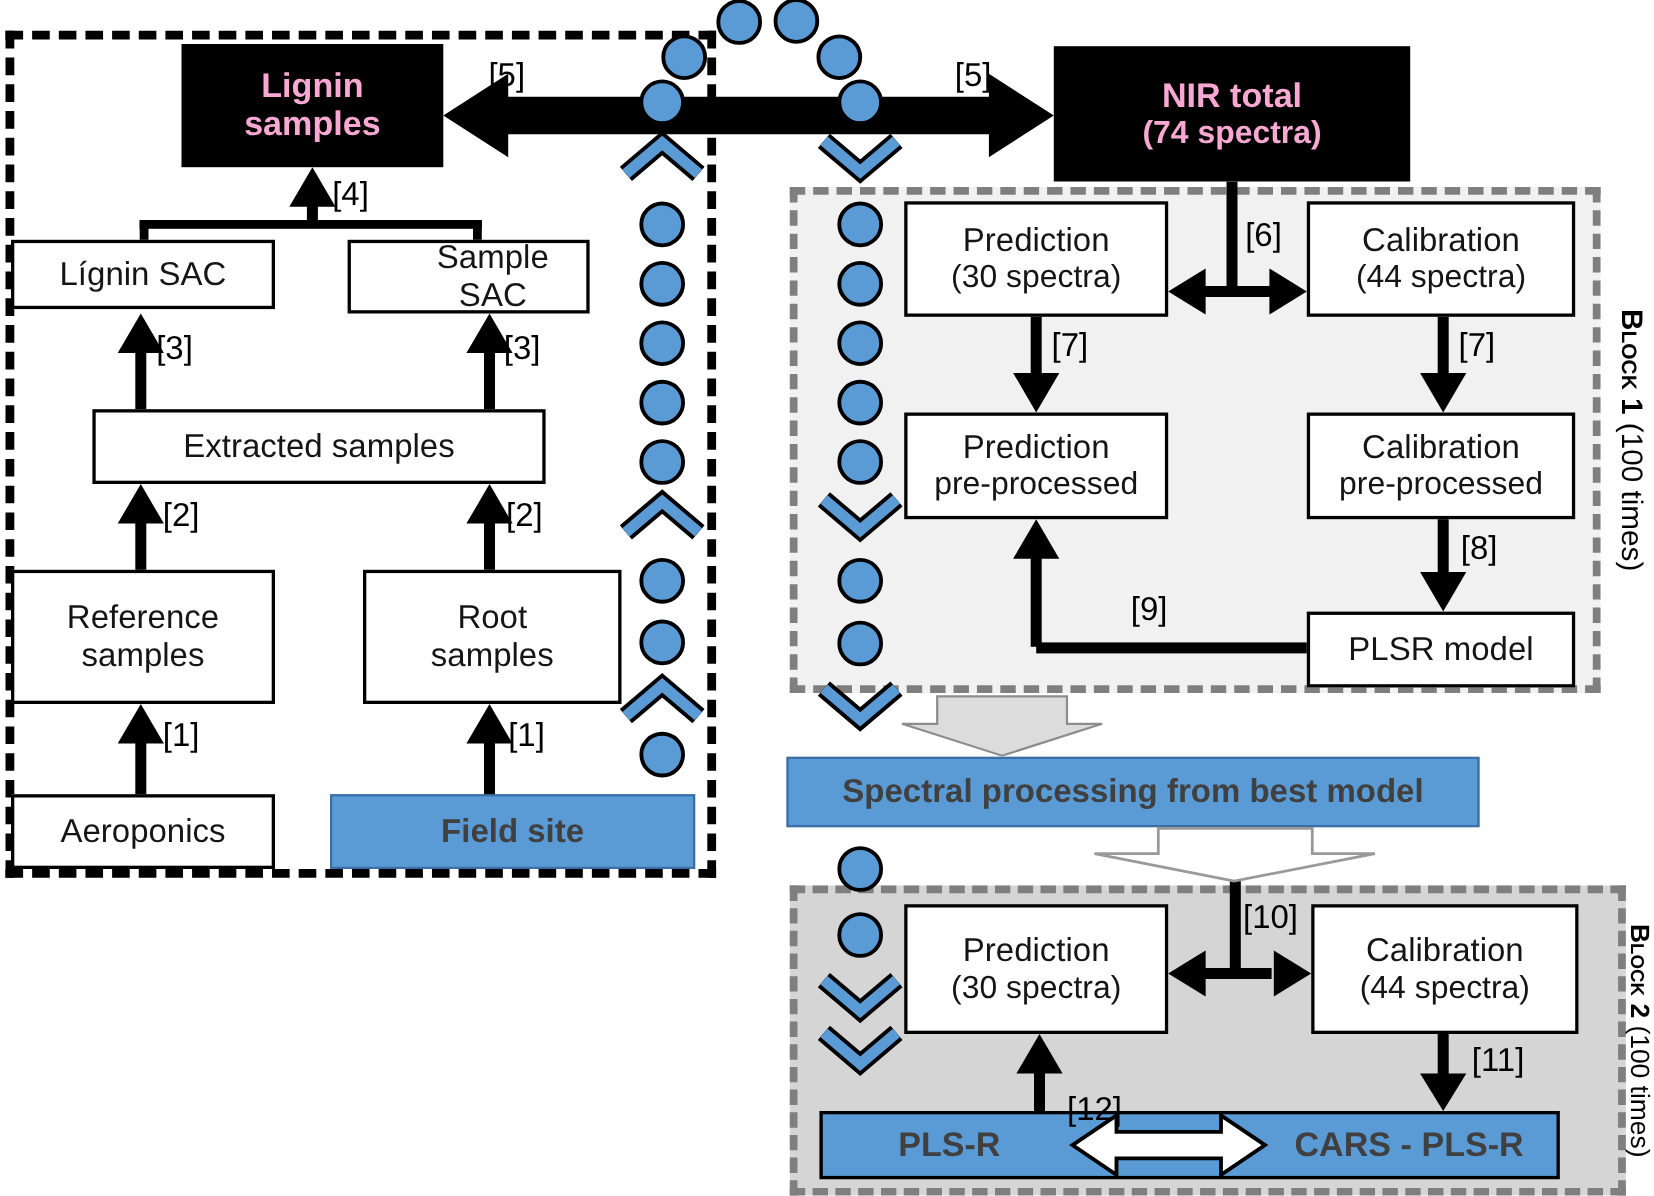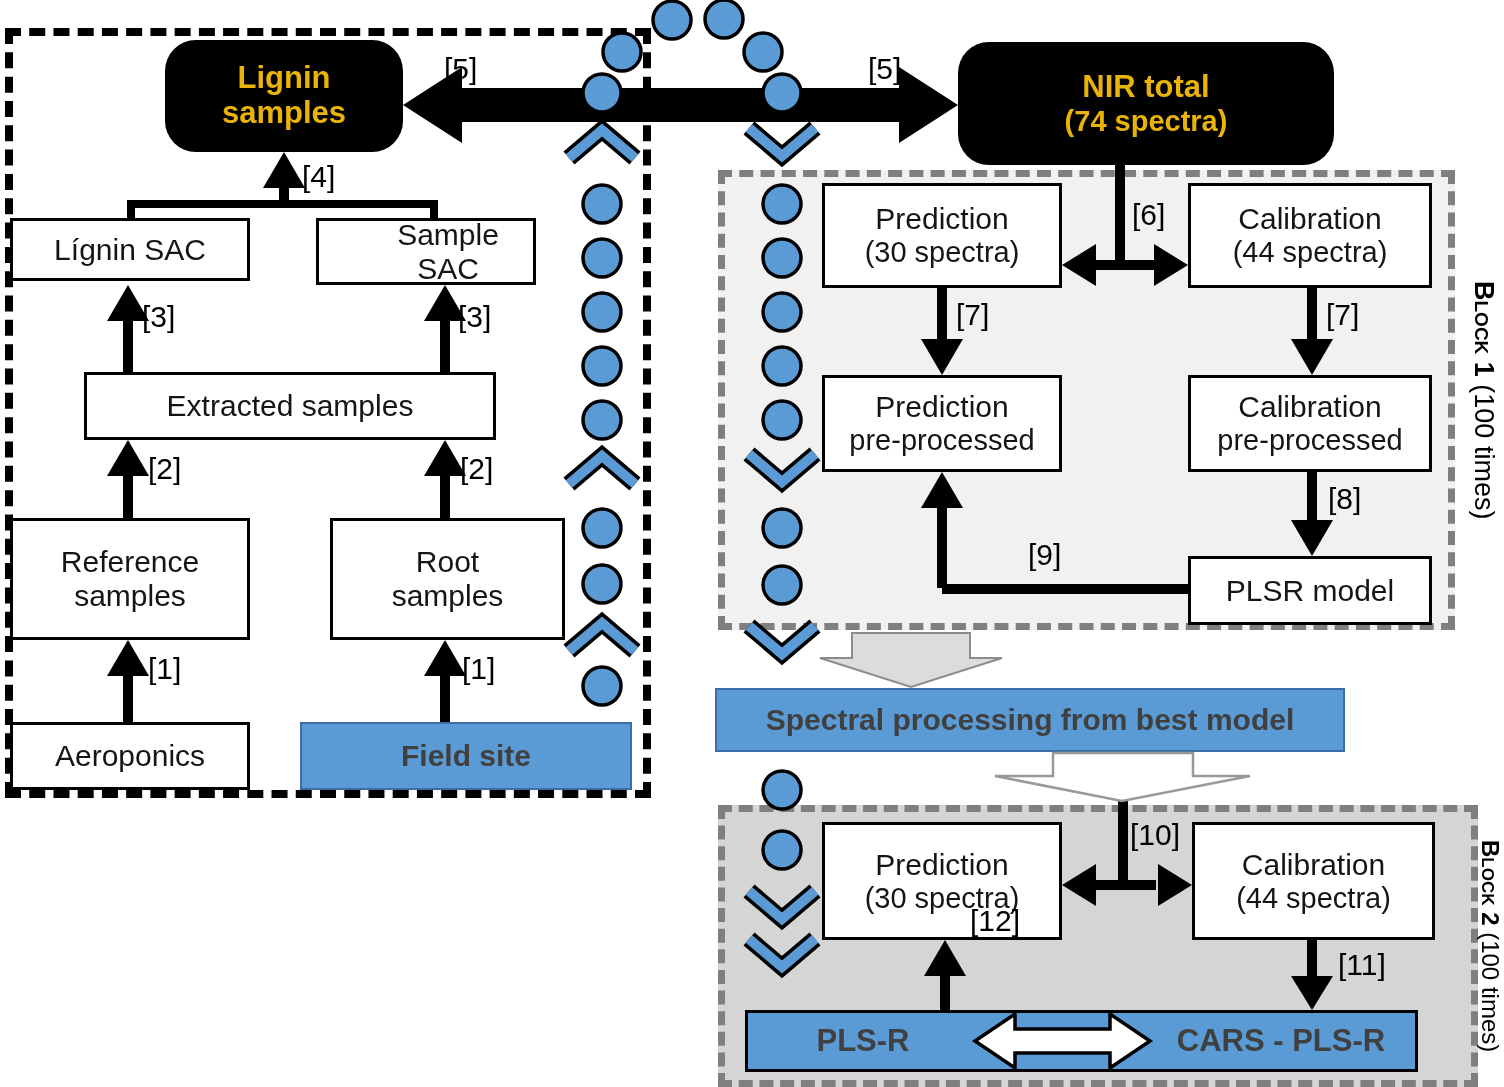--- a/index.html
+++ b/index.html
@@ -5,21 +5,21 @@
   html,body{margin:0;padding:0;background:#fff;}
   #canvas{position:relative;width:1504px;height:1087px;background:#fff;overflow:hidden;
           font-family:"Liberation Sans", sans-serif;}
   .panel{position:absolute;box-sizing:border-box;z-index:1;}
   #left-panel{left:5px;top:28px;width:646px;height:770px;border:8px dashed #000;background:#fff;}
   #block1{left:718px;top:170px;width:737px;height:460px;border:7px dashed var(--dash);background:var(--b1fill);}
   #block2{left:718px;top:805px;width:760px;height:282px;border:7px dashed var(--dash);background:var(--b2fill);}
   .box{position:absolute;box-sizing:border-box;display:flex;flex-direction:column;align-items:center;
        justify-content:center;text-align:center;z-index:3;line-height:1.12;}
   .wbox{background:#fff;border:3px solid #000;color:#151515;font-size:30px;}
-  .kbox{background:#000;color:#eab308;font-weight:bold;font-size:31px;border-radius:31px;}
+  .kbox{background:#000;color:#f9a8d4;font-weight:bold;font-size:31px;}
   .blubox{background:var(--accent);color:#404040;font-weight:bold;font-size:30px;border:2px solid #3a6ea5;}
   .sub{font-size:29px;}
   .step{position:absolute;z-index:4;font-size:30px;color:#000;white-space:nowrap;}
   .vlabel{position:absolute;z-index:4;writing-mode:vertical-rl;color:#000;display:flex;
           align-items:center;justify-content:center;white-space:nowrap;}
   .vlabel b{font-variant:small-caps;font-weight:bold;}
   #svg-layer{position:absolute;left:0;top:0;z-index:5;pointer-events:none;}
   .dot{fill:var(--accent);stroke:#000;stroke-width:3.5;}
   .chevK{fill:none;stroke:#000;stroke-width:17;stroke-linejoin:miter;}
   .chevB{fill:none;stroke:var(--accent);stroke-width:10;stroke-linejoin:miter;}
@@ -58,21 +58,21 @@
     <span>Root</span>
     <span>samples</span>
   </div>
   <div class="box wbox" style="left:10px;top:722px;width:240px;height:68px;">
     <span>Aeroponics</span>
   </div>
   <div class="box blubox" style="left:300px;top:722px;width:332px;height:68px;">
     <span>Field site</span>
   </div>
 
-  <div class="box kbox" style="left:958px;top:42px;width:376px;height:123px;">
+  <div class="box kbox" style="left:958px;top:42px;width:324px;height:123px;">
     <span>NIR total</span>
     <span class="sub">(74 spectra)</span>
   </div>
 
   <div class="box wbox" style="left:822px;top:183px;width:240px;height:105px;">
     <span>Prediction</span>
     <span class="sub">(30 spectra)</span>
   </div>
   <div class="box wbox" style="left:1188px;top:183px;width:244px;height:105px;">
     <span>Calibration</span>
@@ -123,21 +123,21 @@
   <span class="step" style="left:302px;top:160px;">[4]</span>
   <span class="step" style="left:444px;top:52px;">[5]</span>
   <span class="step" style="left:868px;top:52px;">[5]</span>
   <span class="step" style="left:1132px;top:198px;">[6]</span>
   <span class="step" style="left:956px;top:298px;">[7]</span>
   <span class="step" style="left:1326px;top:298px;">[7]</span>
   <span class="step" style="left:1328px;top:482px;">[8]</span>
   <span class="step" style="left:1028px;top:538px;">[9]</span>
   <span class="step" style="left:1130px;top:818px;">[10]</span>
   <span class="step" style="left:1338px;top:948px;">[11]</span>
-  <span class="step" style="left:970px;top:904px;">[12]</span>
+  <span class="step" style="left:970px;top:992px;">[12]</span>
 
   <svg id="svg-layer" width="1504" height="1087" viewBox="0 0 1504 1087">
 
     <polygon class="blk" points="403,105 462,67 462,88 899,88 899,67 958,105 899,143 899,122 462,122 462,143"></polygon>
 
     <g>
       <rect class="blk" x="127" y="200" width="311" height="8"></rect>
       <rect class="blk" x="127" y="200" width="8" height="18"></rect>
       <rect class="blk" x="430" y="200" width="8" height="18"></rect>
       <rect class="blk" x="279" y="184" width="10" height="18"></rect>

